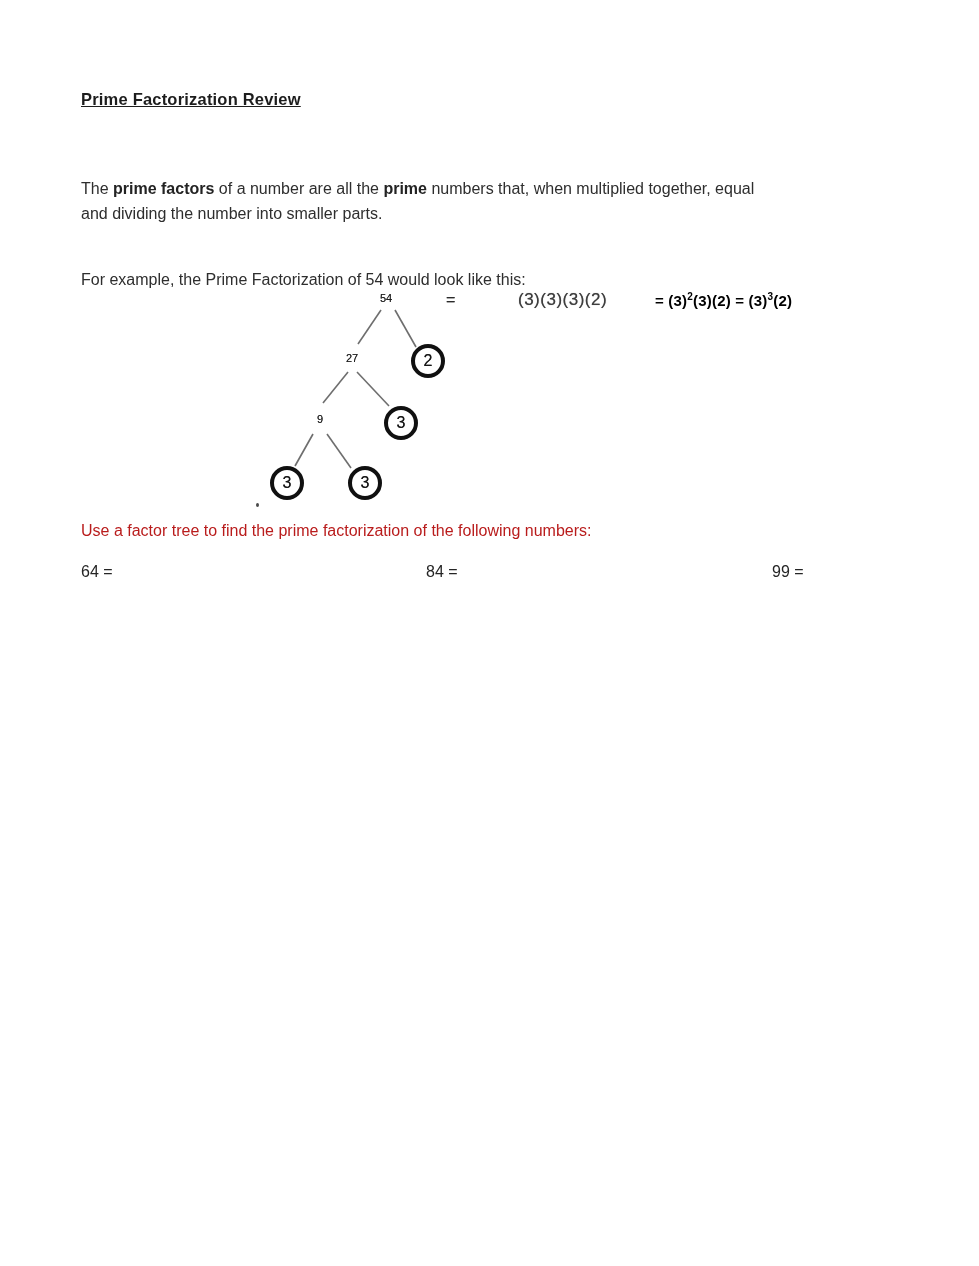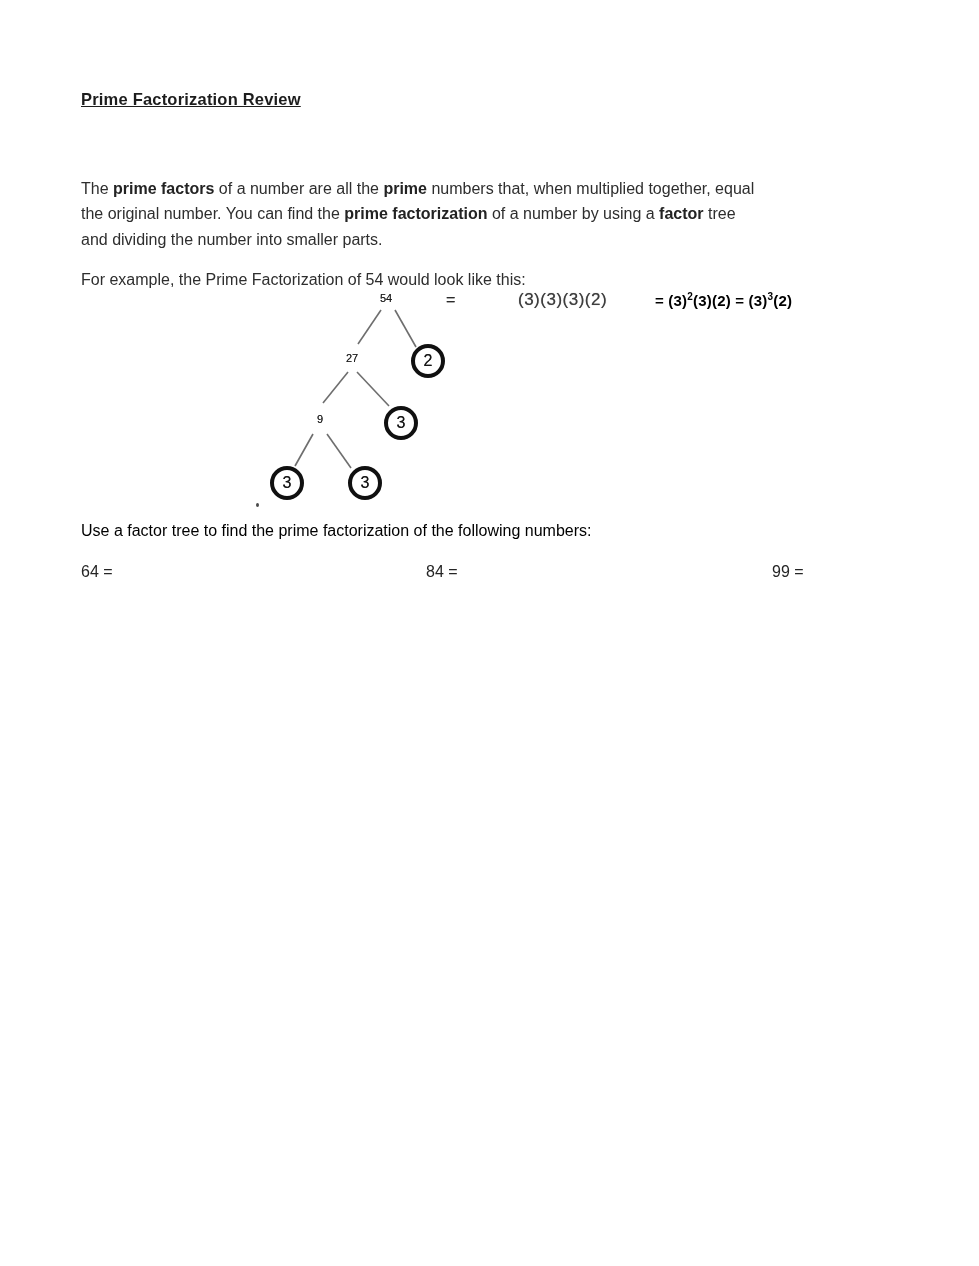--- a/index.html
+++ b/index.html
@@ -89,21 +89,21 @@
   .stray-dot {
     left: 256px; top: 503px;
     width: 3px; height: 4px;
     background: #4a4a4a;
     border-radius: 50%;
   }
 
   .instruction {
     left: 81px; top: 522px;
     font-size: 16px;
-    color: #000000;
+    color: #b91c1c;
     white-space: nowrap;
   }
   .problem {
     position: absolute;
     font-size: 16px;
     color: #252525;
     white-space: nowrap;
   }
   .row1 { top: 563px; }
   .row2 { top: 893px; }
@@ -119,21 +119,20 @@
 </style>
 </head>
 <body>
 
 <div class="page">
 
   <div class="abs doc-title">Prime Factorization Review</div>
 
   <div class="abs intro">
     <div><span>The </span><span class="b">prime factors</span><span> of a number are all the </span><span class="b">prime</span><span> numbers that, when multiplied together, equal</span></div>
-    <div><span>the original number. You can find the </span><span class="b">prime factorization</span><span> of a number by using a </span><span class="b">factor</span><span> tree</span></div>
     <div><span>and dividing the number into smaller parts.</span></div>
   </div>
 
   <div class="abs caption">For example, the Prime Factorization of 54 would look like this:</div>
 
   <div>
     <svg class="abs branch-svg" viewBox="0 0 185 205" xmlns="http://www.w3.org/2000/svg">
       <line x1="111" y1="20" x2="88" y2="54" stroke="#6e6e6e" stroke-width="1.6"></line>
       <line x1="125" y1="20" x2="146" y2="57" stroke="#6e6e6e" stroke-width="1.6"></line>
       <line x1="78" y1="82" x2="53" y2="113" stroke="#6e6e6e" stroke-width="1.6"></line>

